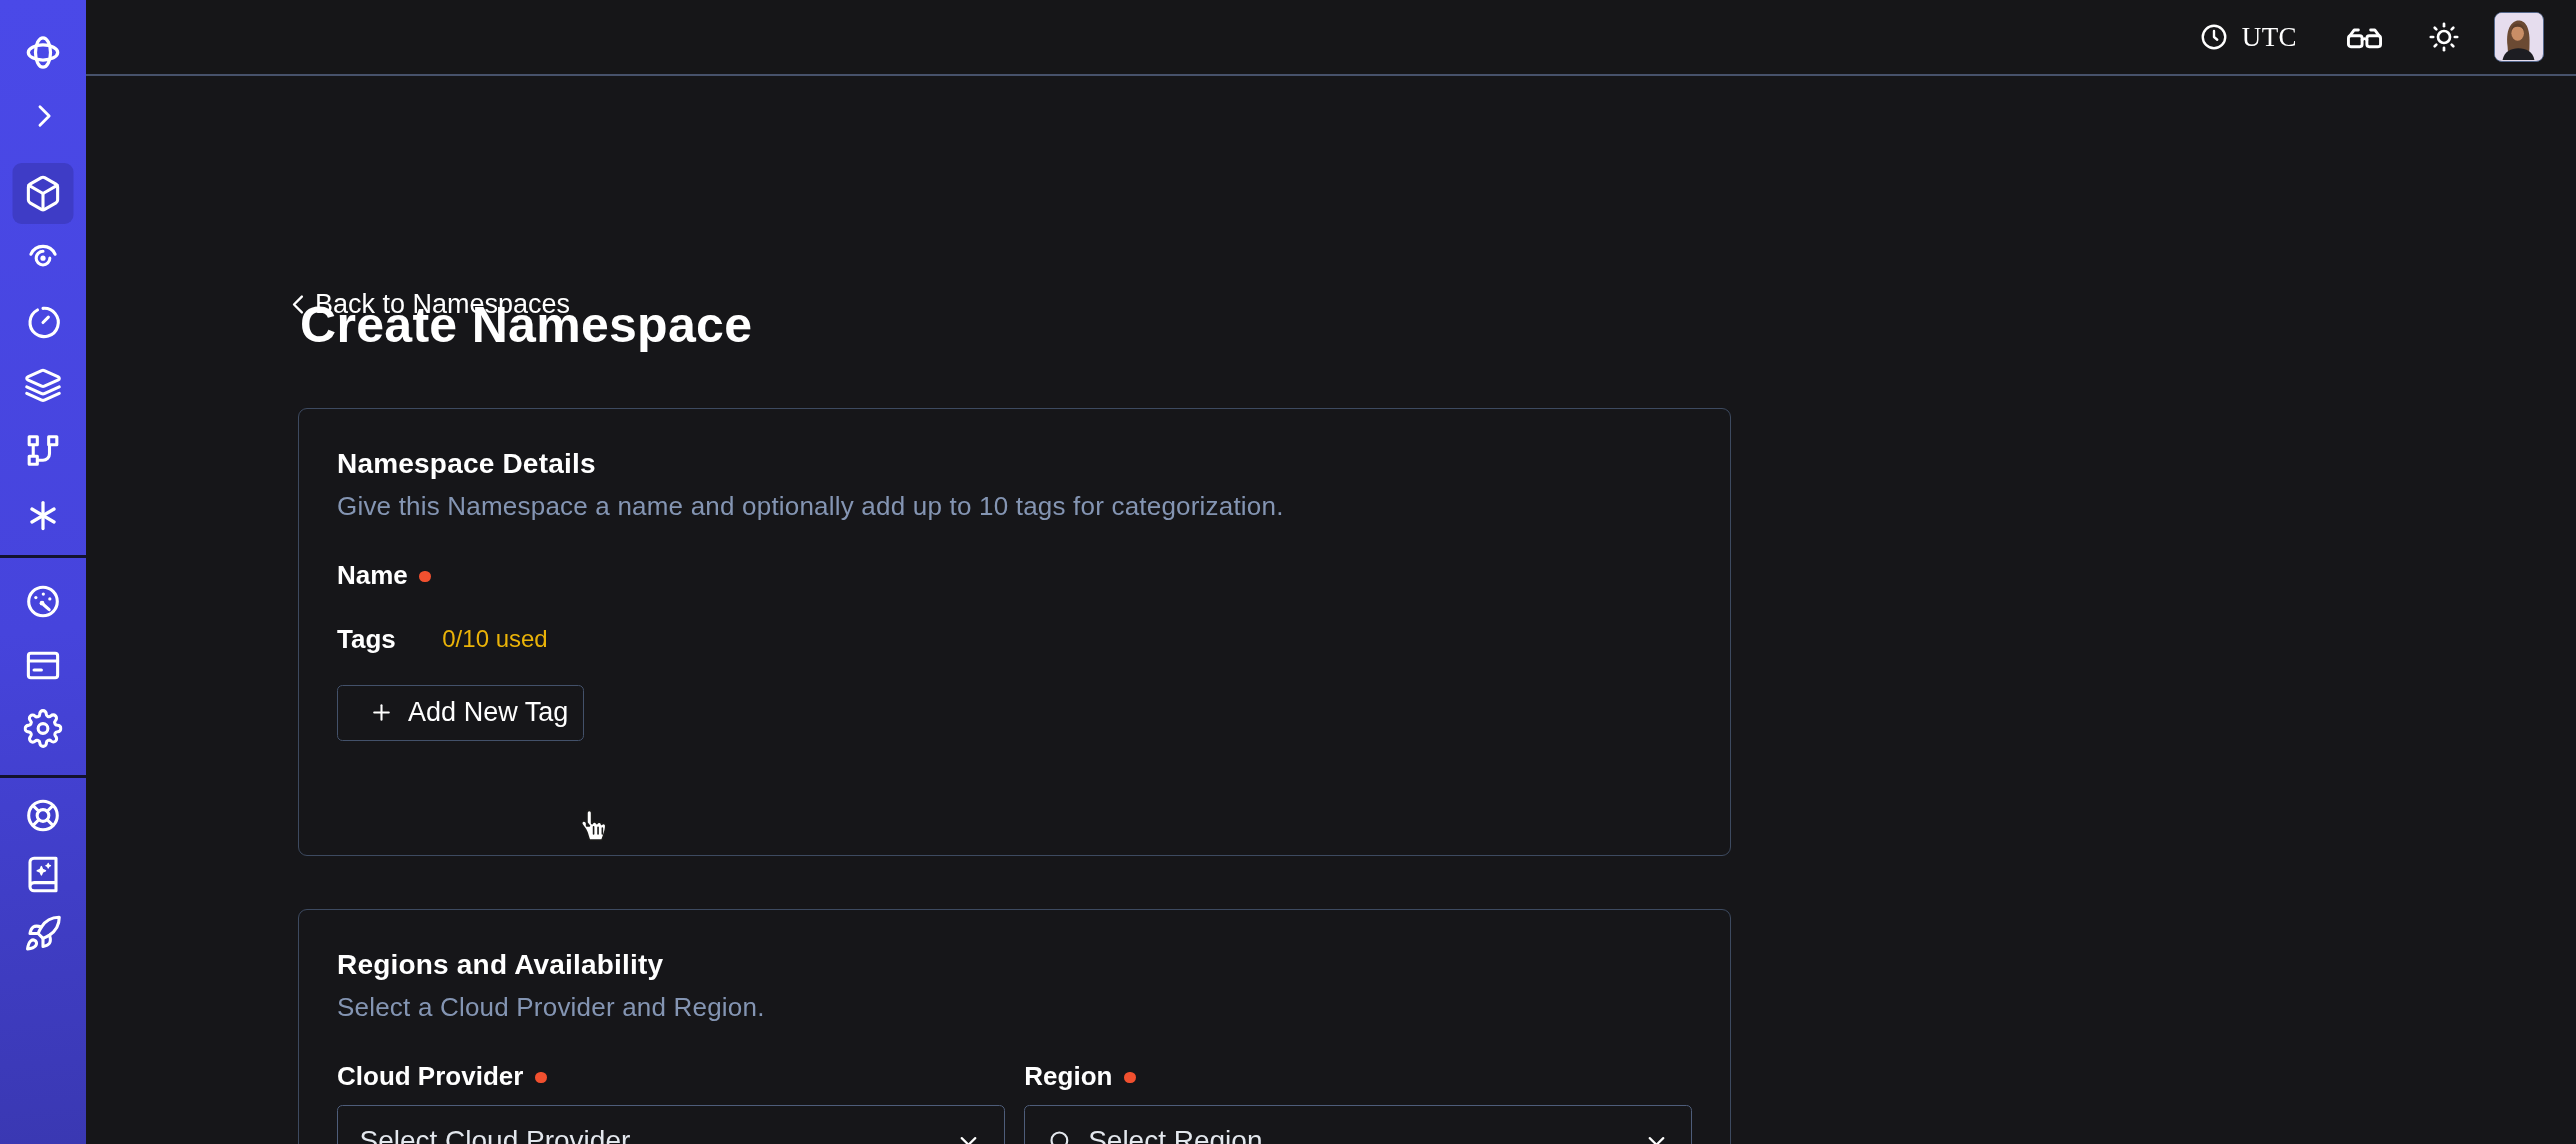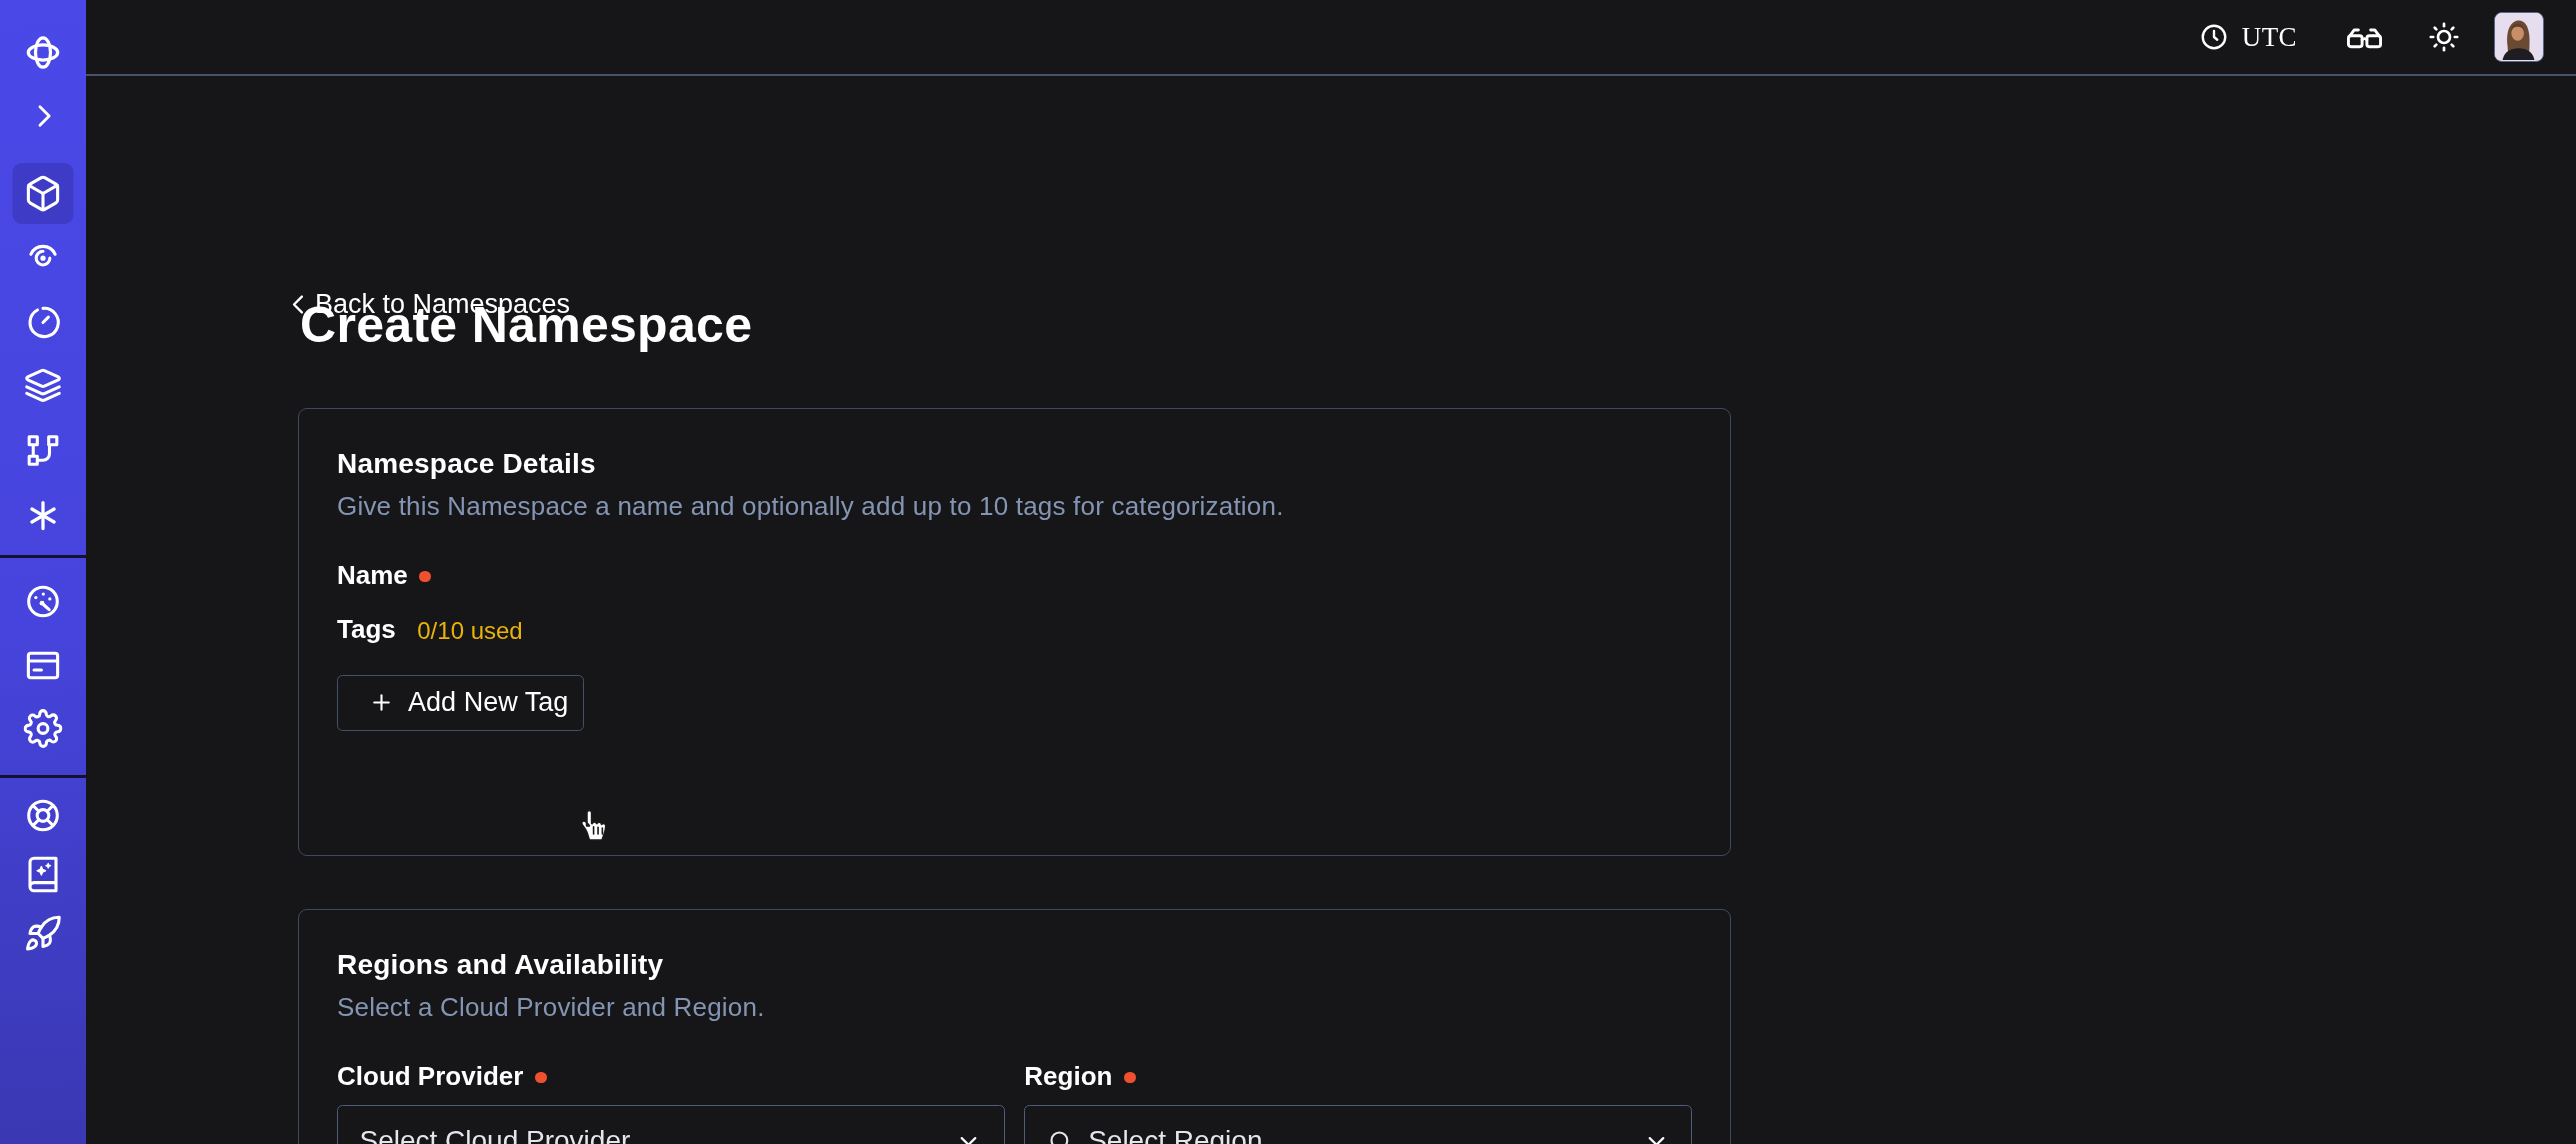--- a/index.html
+++ b/index.html
@@ -79,21 +79,21 @@
     margin-left:11.6px; margin-top:2.7px;
   }
 
   .text-input {
     margin-top:13.4px; width:573px; height:71px;
     background:transparent; border:1.8px solid #4e5d7a; border-radius:5.4px;
     color:#ffffff; font-size:28px; font-family:"Liberation Sans", sans-serif;
     padding:0 19.7px; outline:none; display:block;
   }
 
-  .tags-row { margin-top:23px; display:flex; align-items:flex-end; }
+  .tags-row { margin-top:33px; display:flex; align-items:center;gap:25px; }
   .tags-used { margin-left:21.5px; font-size:24px; color:#eab308; }
 
   .add-tag-btn {
     margin-top:30px; height:56px; width:247px;
     display:inline-flex; align-items:center; justify-content:center; gap:14.3px;
     border:1.8px solid #43516a; border-radius:5.4px; background:transparent;
     color:#ffffff; font-size:27px; font-family:"Liberation Sans", sans-serif;
     cursor:pointer;
     padding-left:16px;
   }

